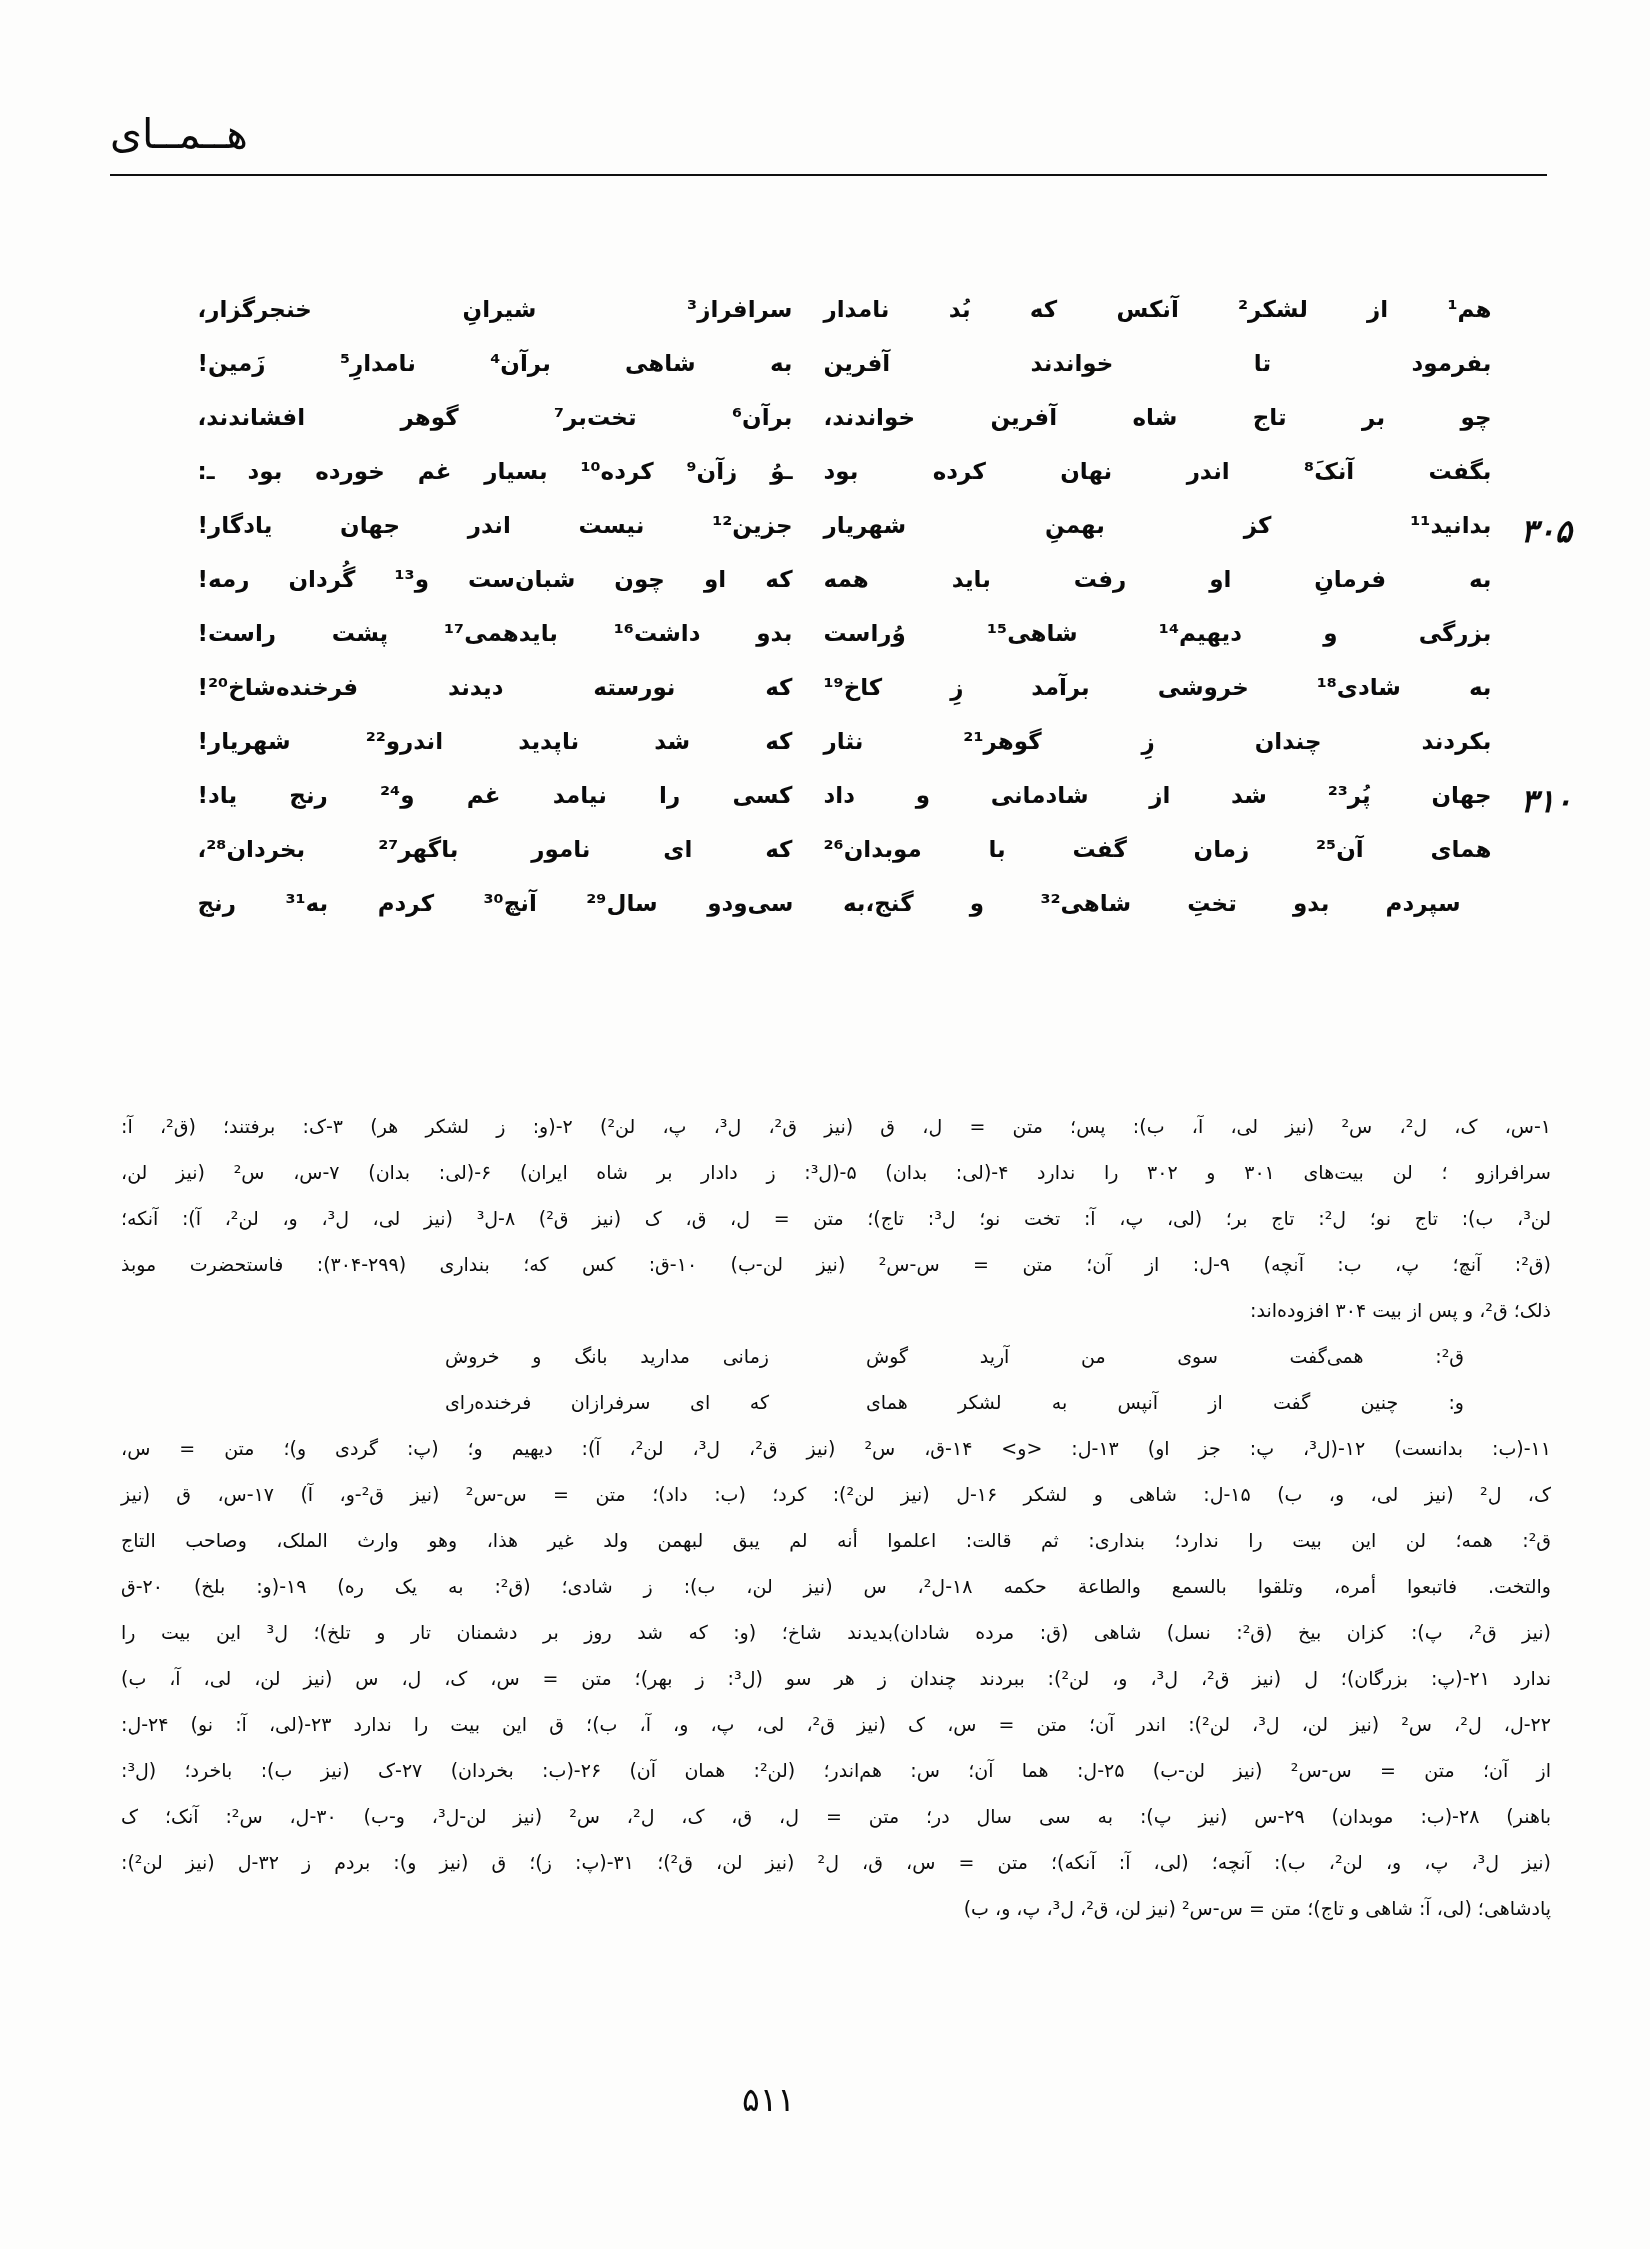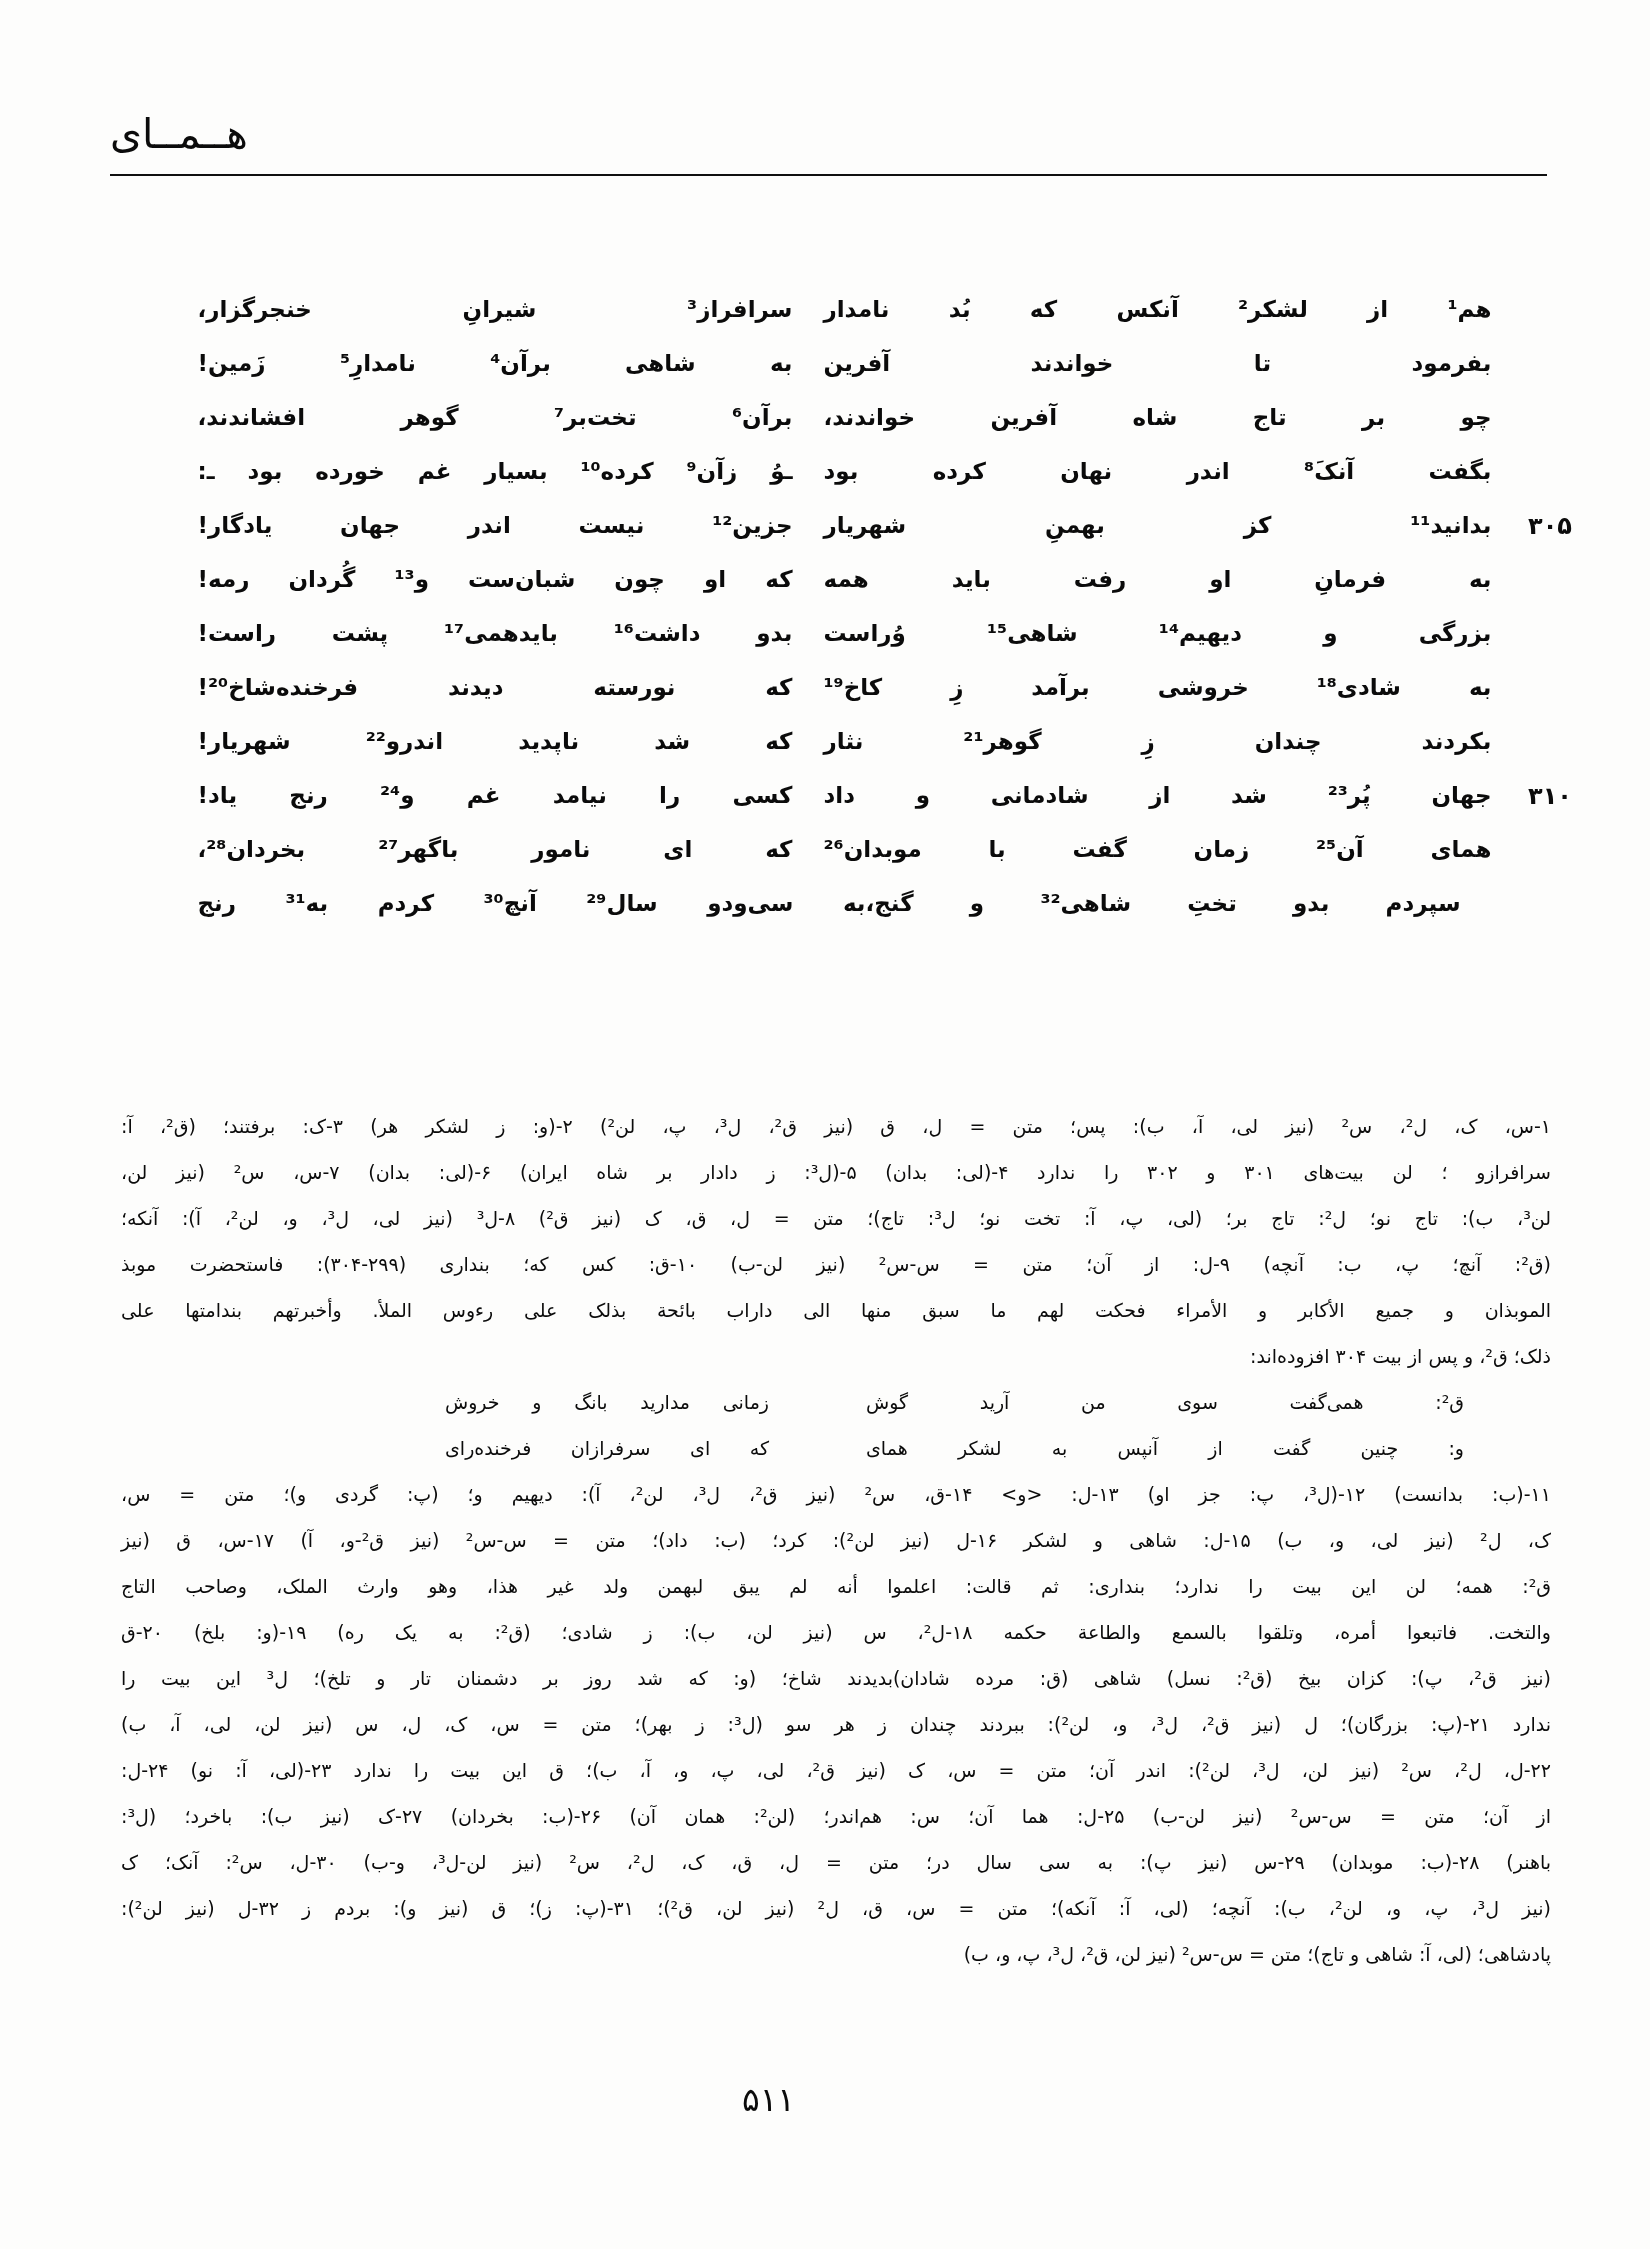--- a/index.html
+++ b/index.html
@@ -23,21 +23,21 @@
   .poem{
     position:absolute;left:198px;top:296px;width:1374px;
     font-size:23px;font-weight:bold;
   }
   .vrow{
     display:flex;direction:rtl;align-items:flex-start;
     height:54px;
   }
   .vnum{
     width:77px;margin-left:3.5px;flex:0 0 auto;
-    font-size:24px;letter-spacing:4.2px;
+    font-size:32px;letter-spacing:4.2px;font-style:italic;
   }
   .hemi{
     text-align:justify;text-align-last:justify;
     flex:0 0 auto;white-space:nowrap;
   }
   .h1{width:668px;}
   .h2{width:595px;margin-right:31px;}
   
   .apparatus{
     position:absolute;left:104px;top:1103px;width:1447px;
@@ -133,21 +133,20 @@
     <div class="hemi h2">سپردم بدو تختِ شاهی³² و گنج،</div>
     <div class="hemi h1">به سی‌ودو سال²⁹ آنچ³⁰ کردم به³¹ رنج</div>
   </div>
 </div>
 
 <div class="apparatus">
   <div class="fline jl">۱-س، ک، ل²، س² (نیز لی، آ، ب): پس؛ متن = ل، ق (نیز ق²، ل³، پ، لن²)  ۲-(و: ز لشکر هر)  ۳-ک: برفتند؛ (ق²، آ:</div>
   <div class="fline jl">سرافرازو ؛ لن بیت‌های ۳۰۱ و ۳۰۲ را ندارد  ۴-(لی: بدان)  ۵-(ل³: ز دادار بر شاه ایران)  ۶-(لی: بدان)  ۷-س، س² (نیز لن،</div>
   <div class="fline jl">لن³، ب): تاج نو؛ ل²: تاج بر؛ (لی، پ، آ: تخت نو؛ ل³: تاج)؛ متن = ل، ق، ک (نیز ق²)  ۸-ل³ (نیز لی، ل³، و، لن²، آ): آنکه؛</div>
   <div class="fline jl">(ق²: آنچ؛ پ، ب: آنچه)  ۹-ل: از آن؛ متن = س-س² (نیز لن-ب)  ۱۰-ق: کس که؛ بنداری (۲۹۹-۳۰۴): فاستحضرت موبذ</div>
-  <div class="fline jl">الموبذان و جمیع الأکابر و الأمراء فحکت لهم ما سبق منها الی داراب بائحة بذلک علی رءوس الملأ. وأخبرتهم بندامتها علی</div>
   <div class="fline">ذلک؛ ق²، و پس از بیت ۳۰۴ افزوده‌اند:</div>
 
   <div class="fverse">
     <div class="vq1">ق²: همی‌گفت سوی من آرید گوش</div>
     <div class="vq2">زمانی مدارید بانگ و خروش</div>
   </div>
   <div class="fverse">
     <div class="vq1">و: چنین گفت از آنپس به لشکر همای</div>
     <div class="vq2">که ای سرفرازان فرخنده‌رای</div>
   </div>

